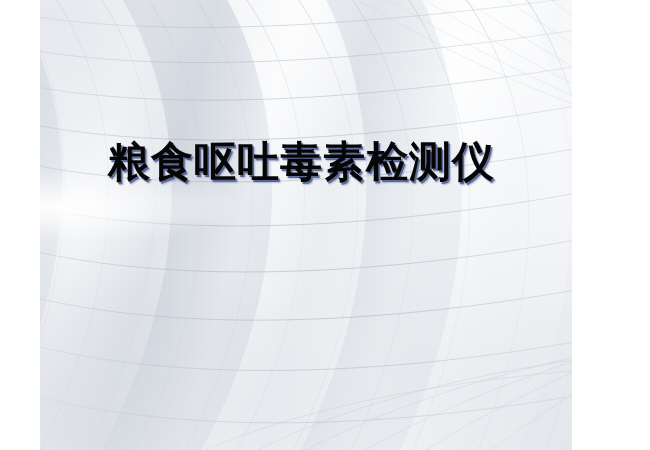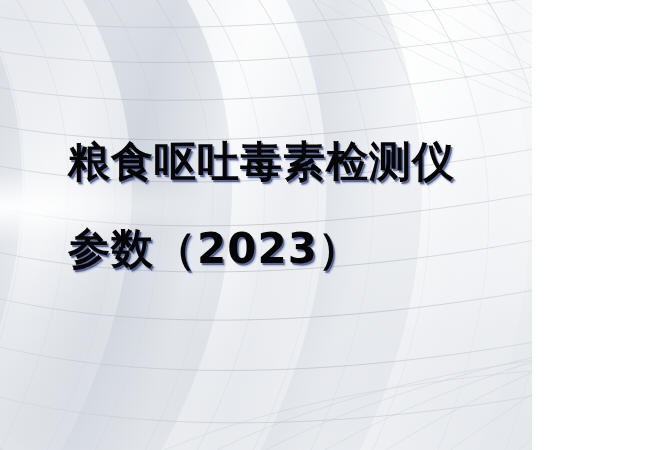--- a/index.html
+++ b/index.html
@@ -8,20 +8,21 @@
     background: #ffffff;
   }
 
   #banner {
     position: relative;
     width: 532px;
     height: 450px;
     overflow: hidden;
     background: #eef0f3;
     font-family: "DejaVu Sans", "Liberation Sans", sans-serif;
+    margin-left: 40px;
   }
 
   
   .bg-svg {
     position: absolute;
     inset: 0;
     width: 650px;
     height: 450px;
     display: block;
   }
@@ -192,16 +193,15 @@
       <path d="M548,-10 C 640,68 700,138 722,210"></path>
     </g>
   </svg>
 
   <div class="bg-glow"></div>
   <div class="bg-shade-b"></div>
   <div class="bg-sheen"></div>
 
   <div class="title-block">
     <div class="title-line">粮食呕吐毒素检测仪</div>
-    <div class="title-line">参数（2023）</div>
   </div>
 
 </div>
 
 </body></html>

